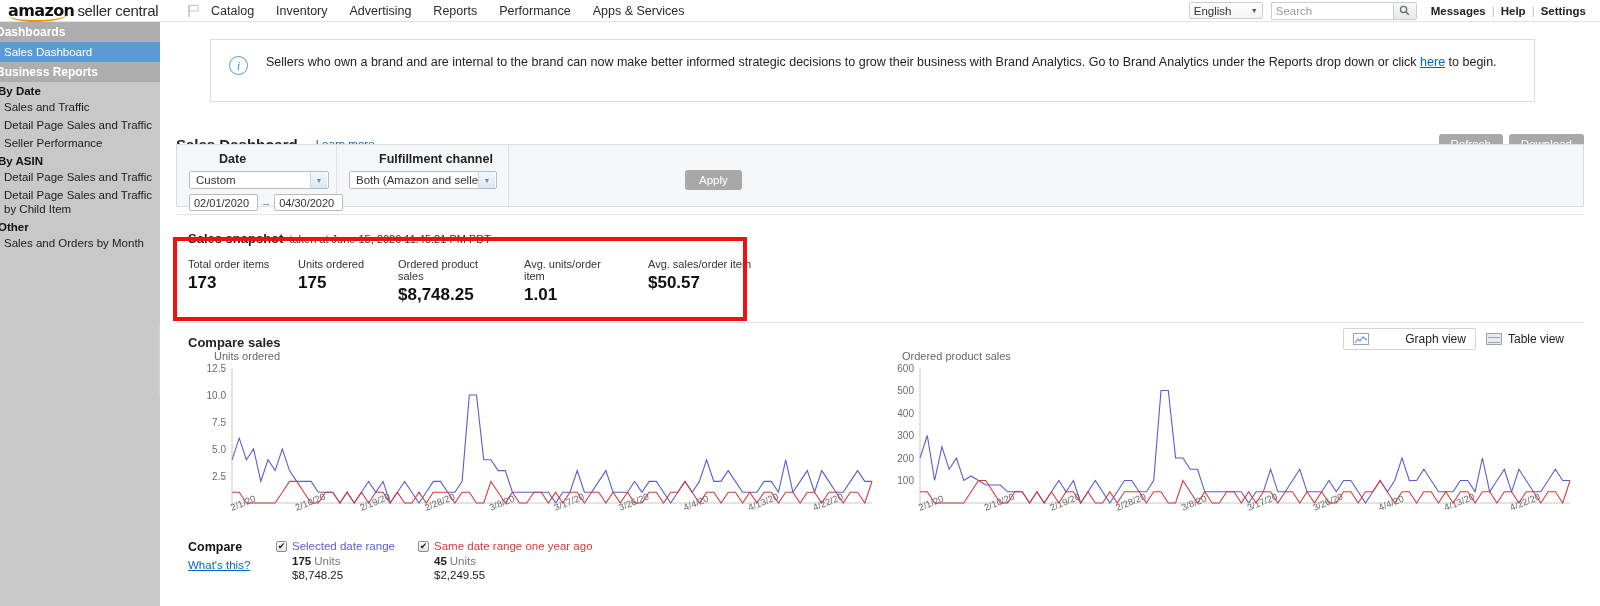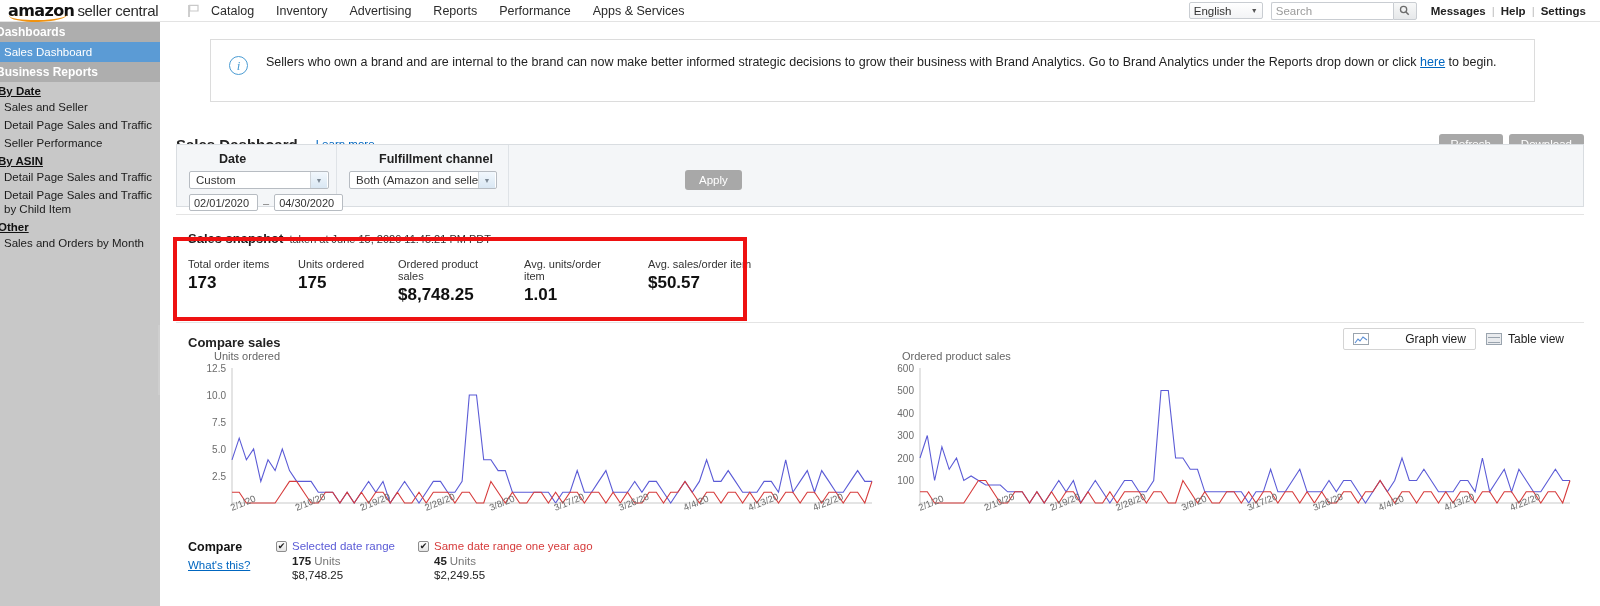--- a/index.html
+++ b/index.html
@@ -77,21 +77,21 @@
   }
   .sb-section {
     background: #aeaeae; color: #ffffff; font-weight: bold; font-size: 12px;
     padding: 3px 0 3px 0; padding-left: 0;
   }
   .sb-section span { margin-left: -4px; display:inline-block; }
   .sb-item { padding: 3px 6px 3px 0; color: #1b1b1b; cursor: pointer; line-height: 14px; }
   .sb-item span { margin-left: 4px; }
   .sb-item.active { background: #5b9bd5; color: #ffffff; }
   .sb-group {
-    font-weight: bold; color: #111; padding: 3px 0 1px 0; font-size: 11.5px; text-decoration: underline;
+    font-weight: bold; color: #111; padding: 3px 0 1px 0; font-size: 11.5px;
   }
   .sb-group span { margin-left: -2px; }
   .sb-sub { padding: 2px 6px 2px 0; color: #1b1b1b; cursor: pointer; line-height: 14px; }
   .sb-sub span { margin-left: 4px; display:inline-block; }
 
   
   #reports-tab {
     position: absolute; left: 158px; top: 325px; width: 14px; height: 70px;
     background: #cfcfcf; border-radius: 0 3px 3px 0;
     display: flex; flex-direction: column; align-items: center; justify-content: flex-start;
@@ -295,21 +295,21 @@
       <a href="#">Settings</a>
     </div>
   </div>
 </div>
 
 <aside id="sidebar">
   <div class="sb-section"><span>Dashboards</span></div>
   <div class="sb-item active"><span>Sales Dashboard</span></div>
   <div class="sb-section"><span>Business Reports</span></div>
   <div class="sb-group"><span>By Date</span></div>
-  <div class="sb-sub"><span>Sales and Seller</span></div>
+  <div class="sb-sub"><span>Sales and Traffic</span></div>
   <div class="sb-sub"><span>Detail Page Sales and Traffic</span></div>
   <div class="sb-sub"><span>Seller Performance</span></div>
   <div class="sb-group"><span>By ASIN</span></div>
   <div class="sb-sub"><span>Detail Page Sales and Traffic</span></div>
   <div class="sb-sub"><span>Detail Page Sales and Traffic by Child Item</span></div>
   <div class="sb-group"><span>Other</span></div>
   <div class="sb-sub"><span>Sales and Orders by Month</span></div>
 </aside>
 
 <div id="reports-tab">

